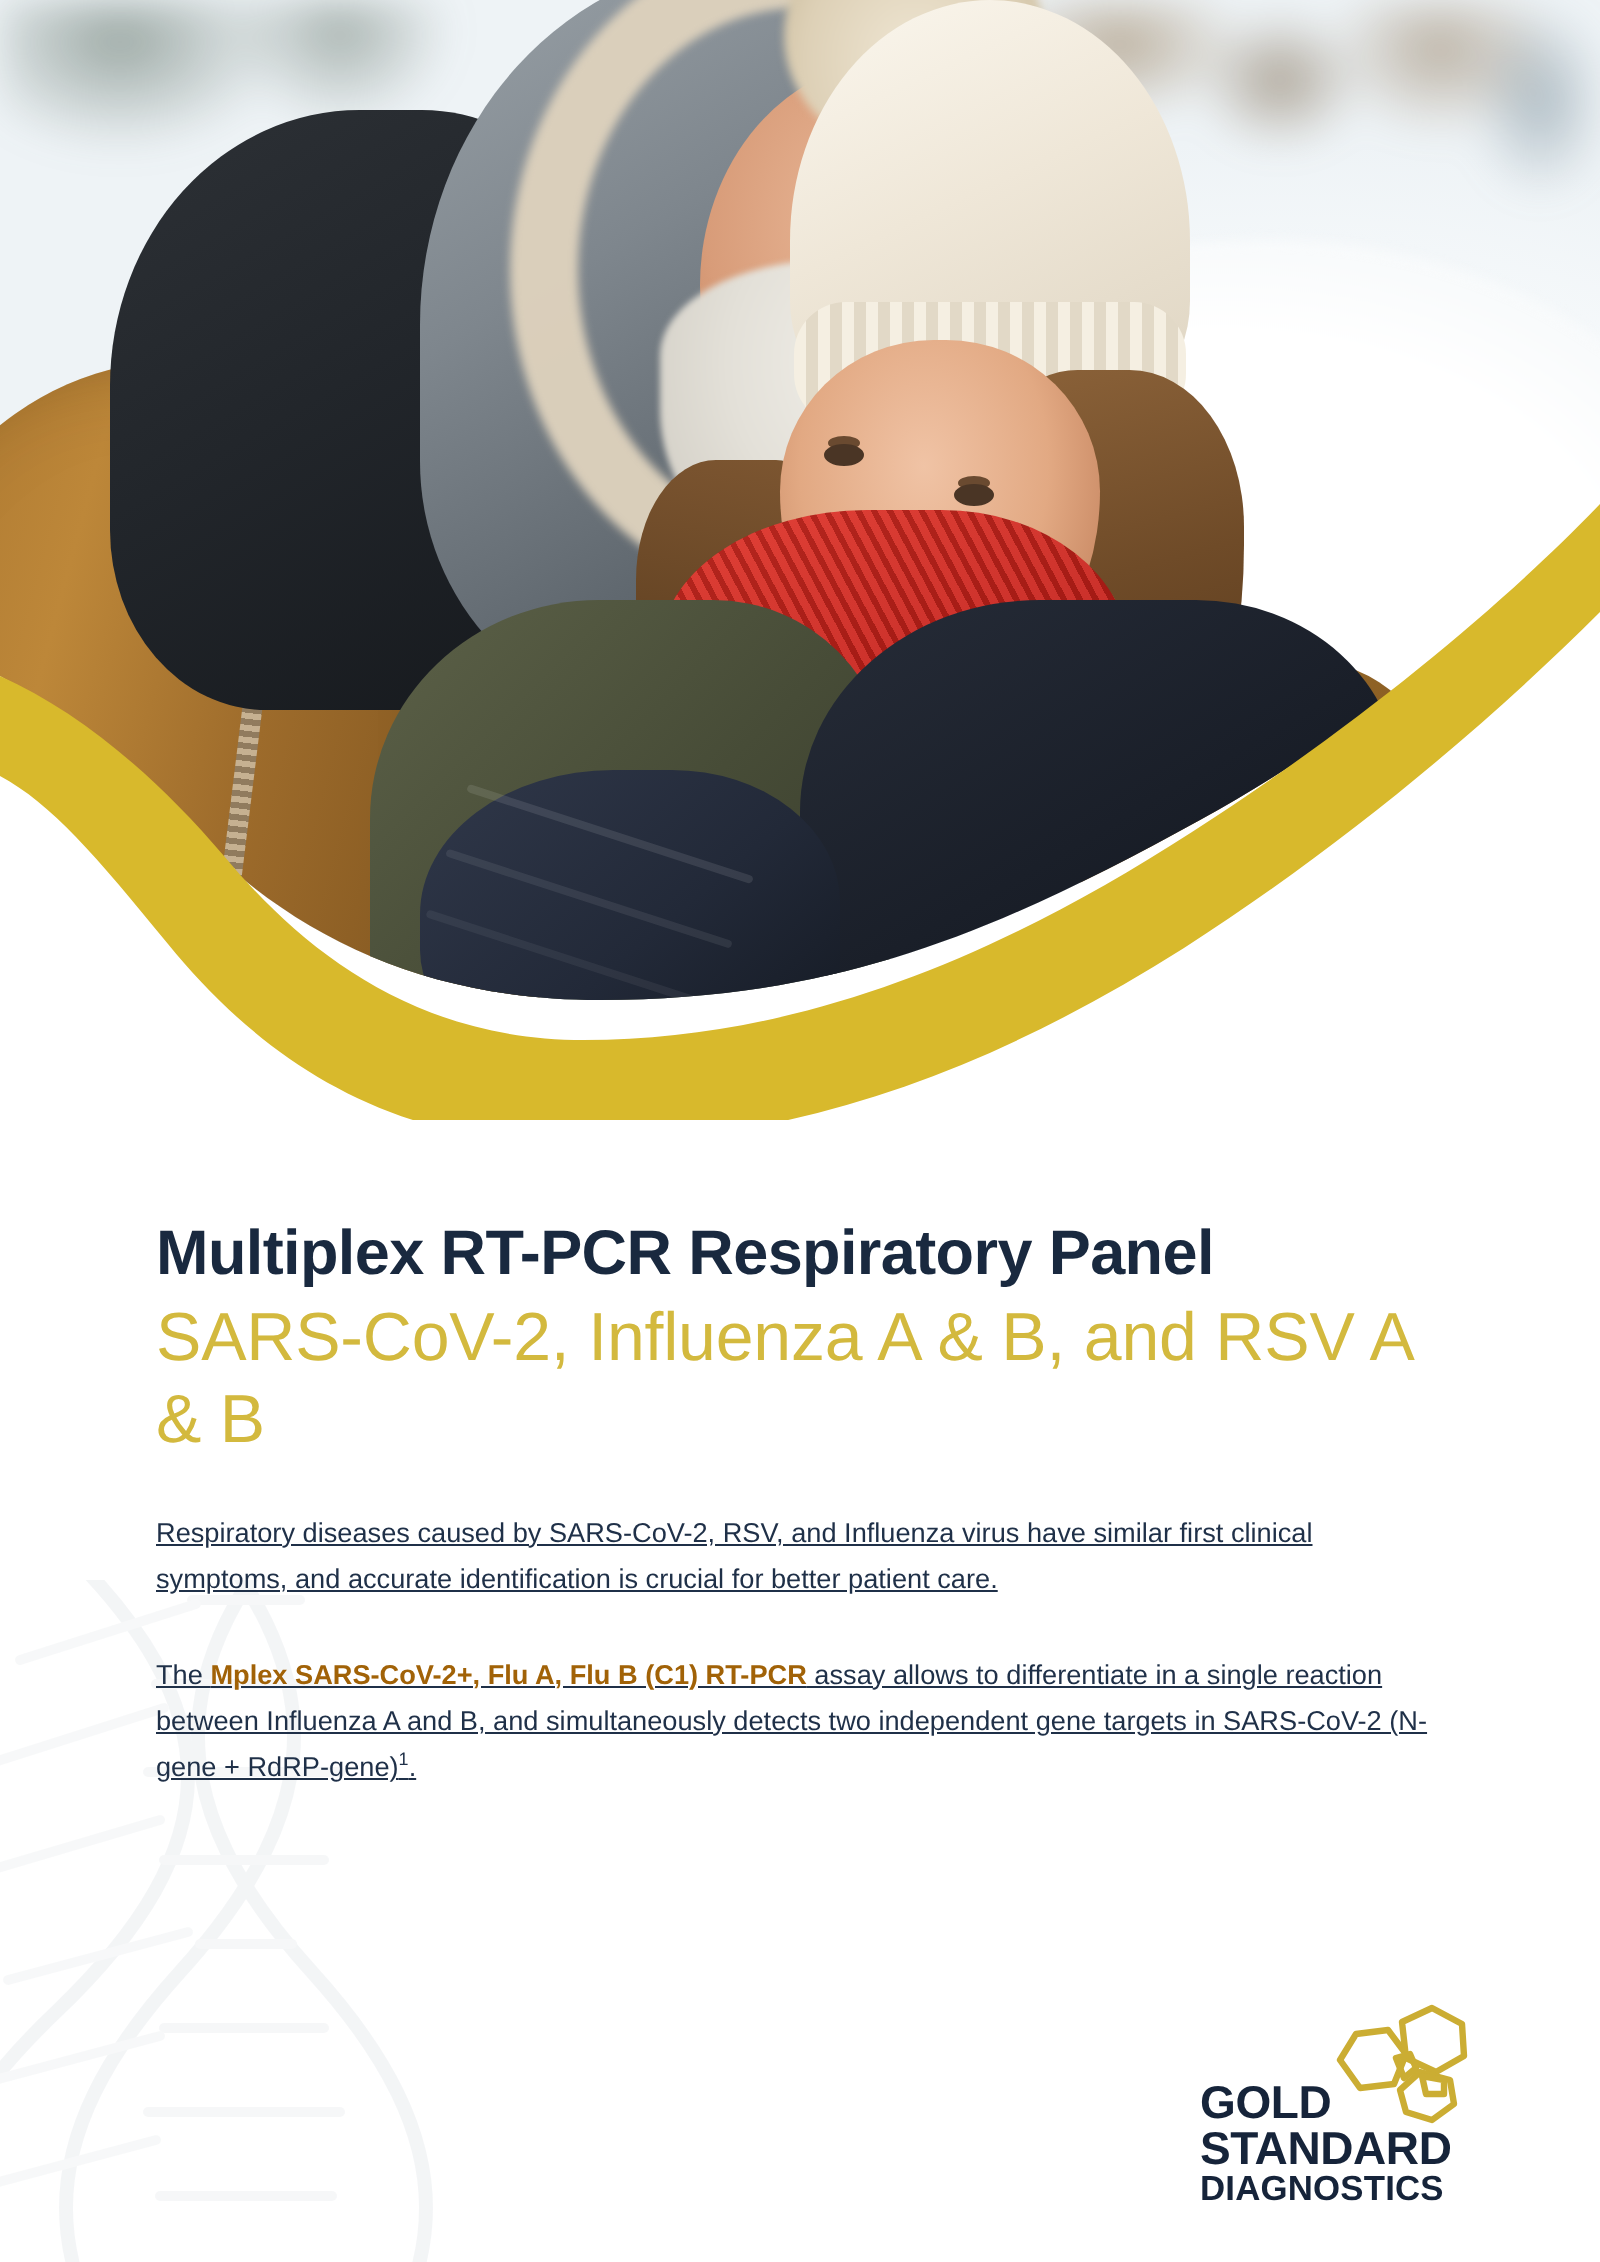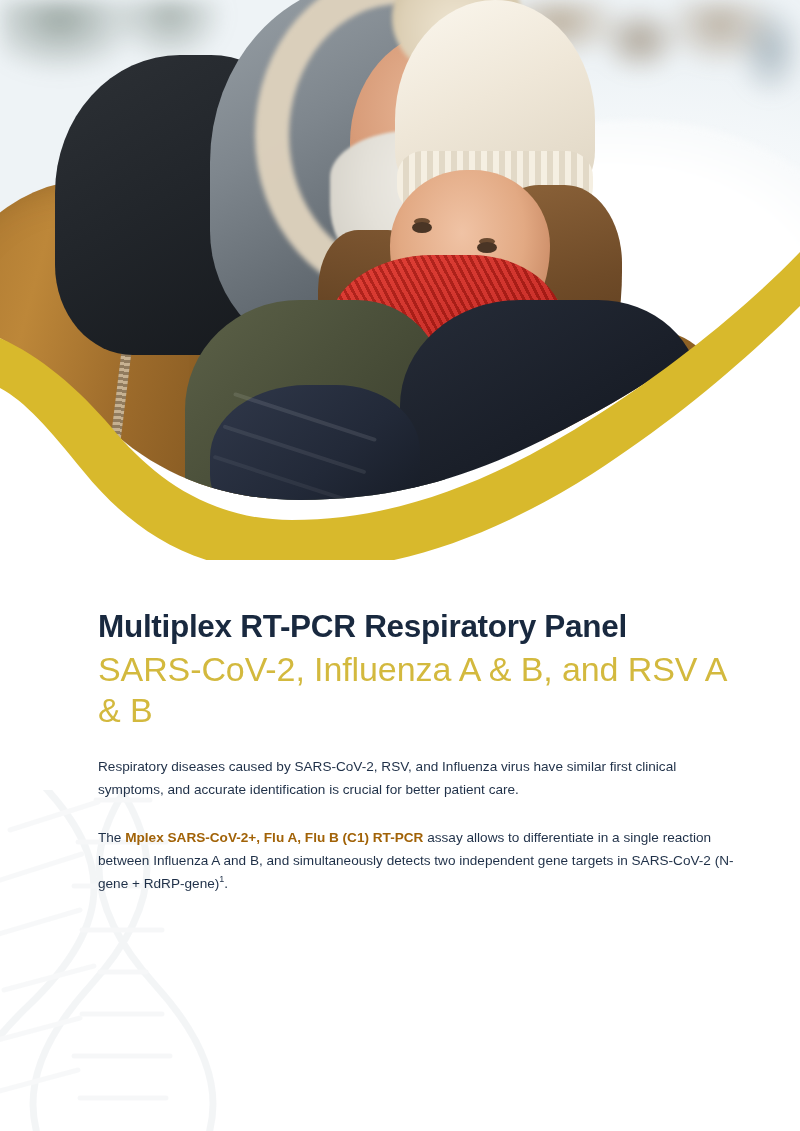--- a/index.html
+++ b/index.html
@@ -290,21 +290,20 @@
     width: 400px;
     height: 360px;
     opacity: .5;
     pointer-events: none;
   }
   .copy {
     position: absolute;
     left: 78px;
     top: 0;
     width: 644px;
-    margin-left: 20px;
   }
   .title {
     margin: 0;
     padding-top: 48px;
     font-size: 31.5px;
     font-weight: 700;
     letter-spacing: -0.3px;
     color: #19293f;
     line-height: 1.18;
   }
@@ -315,20 +314,21 @@
     letter-spacing: -0.1px;
     color: #d3b93e;
     line-height: 1.2;
   }
   .para {
     margin: 0;
     padding-top: 24px;
     font-size: 13.6px;
     line-height: 1.72;
     color: #1f3048;
+    text-decoration: underline;
   }
   .para b { font-weight: 700; color: #a16207; }
   .para sup { font-size: 9px; vertical-align: super; }
 
   
   .logo {
     position: absolute;
     left: 598px;
     top: 1002px;
     width: 140px;
@@ -434,14 +434,30 @@
       </p>
 
 
       <p class="para">
         <span>The </span><b>Mplex SARS-CoV-2+, Flu A, Flu B (C1) RT-PCR</b><span> assay allows to differentiate in a single reaction between Influenza A and B, and simultaneously detects two independent gene targets in SARS-CoV-2 (N-gene + RdRP-gene)</span><sup>1</sup><span>.</span>
       </p>
 
     </div>
   </div>
 
+  <div class="logo">
+    <svg class="logo-mark" viewBox="0 0 84 62">
+      <g fill="none" stroke="#cbad33" stroke-width="3.2" stroke-linejoin="round">
+        <path d="M14,28 L22,15 L38,13 L47,25 L41,40 L24,42 Z"></path>
+        <path d="M45,9 L60,2 L75,10 L76,26 L62,34 L47,27 Z"></path>
+        <path d="M44,43 L54,34 L69,38 L71,50 L60,58 L47,54 Z"></path>
+        <path d="M42,27 L49,25 L52,32 L46,37 Z"></path>
+        <path d="M55,36 L66,38 L66,45 L57,45 Z"></path>
+      </g>
+    </svg>
+    <div class="logo-text">
+      <div class="logo-l1">GOLD</div>
+      <div class="logo-l2">STANDARD</div>
+      <div class="logo-l3">DIAGNOSTICS</div>
+    </div>
+  </div>
 
 </div>
 
 </body></html>

